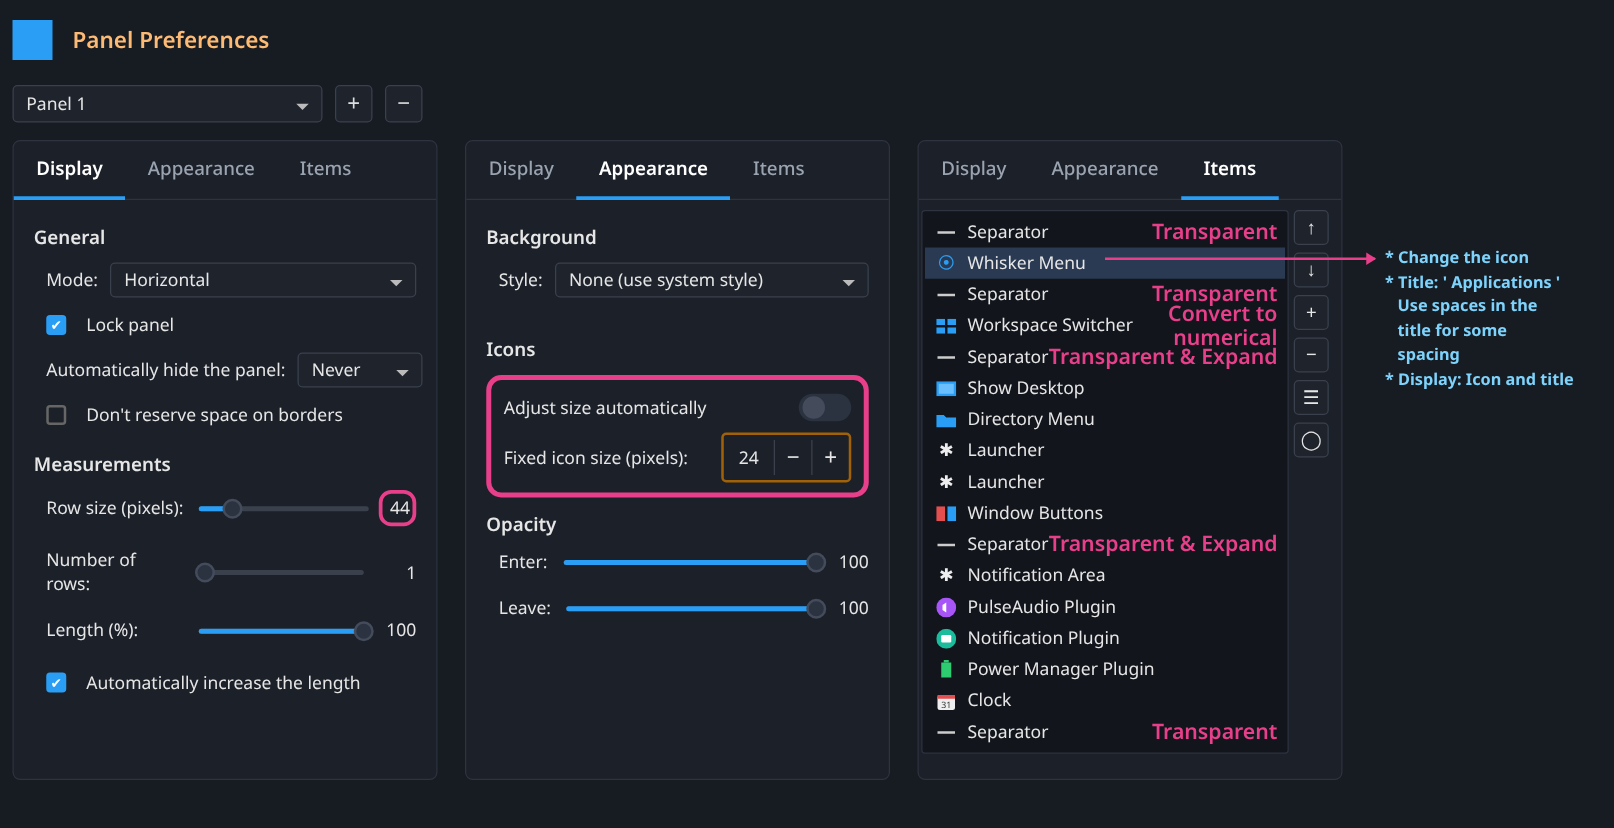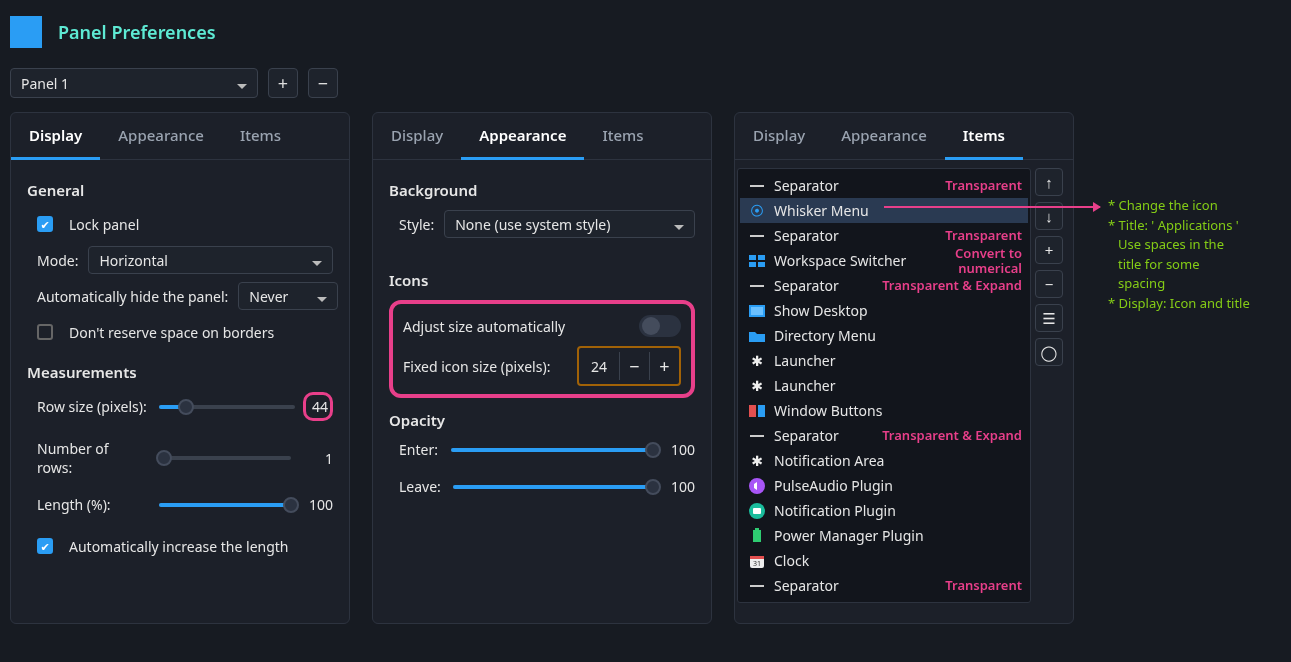--- a/index.html
+++ b/index.html
@@ -18,21 +18,21 @@
     gap: 16px;
     padding: 16px 10px 20px 10px;
   }
   .app-icon {
     width: 32px; height: 32px;
     background: #2a9df4;
   }
   .title {
     font-size: 18px;
     font-weight: 600;
-    color: #5eead4;
+    color: #fdba74;
   }
   .topbar {
     display: flex;
     align-items: center;
     gap: 10px;
     padding: 0 10px 14px 10px;
   }
   .select, .dropdown {
     width: 248px;
     height: 30px;
@@ -221,21 +221,21 @@
     align-items: center;
     gap: 8px;
     padding: 3px 8px;
     position: relative;
   }
   .item-row.sel { background: #2a3a52; }
   .ii { width: 18px; height: 18px; display: flex; align-items: center; justify-content: center; flex-shrink: 0; }
   .anno {
     position: absolute;
     right: 6px;
-    font-size: 13px;
+    font-size: 17px;
     font-weight: 600;
     color: #e83f8a;
     text-align: right;
     line-height: 1.1;
   }
   .side-btns {
     display: flex;
     flex-direction: column;
     gap: 6px;
   }
@@ -245,22 +245,22 @@
     background: #1e232c;
     border-radius: 4px;
     display: flex; align-items: center; justify-content: center;
     font-size: 15px;
   }
   .notes {
     position: absolute;
     left: 1108px;
     top: 196px;
     font-size: 13px;
-    font-weight: 400;
-    color: #84cc16;
+    font-weight: 700;
+    color: #7dd3fc;
     line-height: 1.5;
   }
   .arrow {
     position: absolute;
     height: 2px;
     background: #e83f8a;
   }
   .arrow::after {
     content: "";
     position: absolute;
@@ -293,30 +293,30 @@
 <div class="panels">
 
   <div class="card">
     <div class="tabs">
       <div class="tab active">Display</div>
       <div class="tab">Appearance</div>
       <div class="tab">Items</div>
     </div>
     <div class="content">
       <div class="section-title">General</div>
-      <div class="row chkline">
-        <span class="checkbox checked"></span>
-        <span>Lock panel</span>
-      </div>
       <div class="row">
         <span class="label" style="padding-left:10px">Mode:</span>
         <div class="dd">
           <span>Horizontal</span>
           <span class="chevron-down"></span>
         </div>
+      </div>
+      <div class="row chkline">
+        <span class="checkbox checked"></span>
+        <span>Lock panel</span>
       </div>
       <div class="row">
         <span class="label" style="padding-left:10px">Automatically hide the panel:</span>
         <div class="dd dd-sm">
           <span>Never</span>
           <span class="chevron-down"></span>
         </div>
       </div>
       <div class="row chkline">
         <span class="checkbox"></span>

